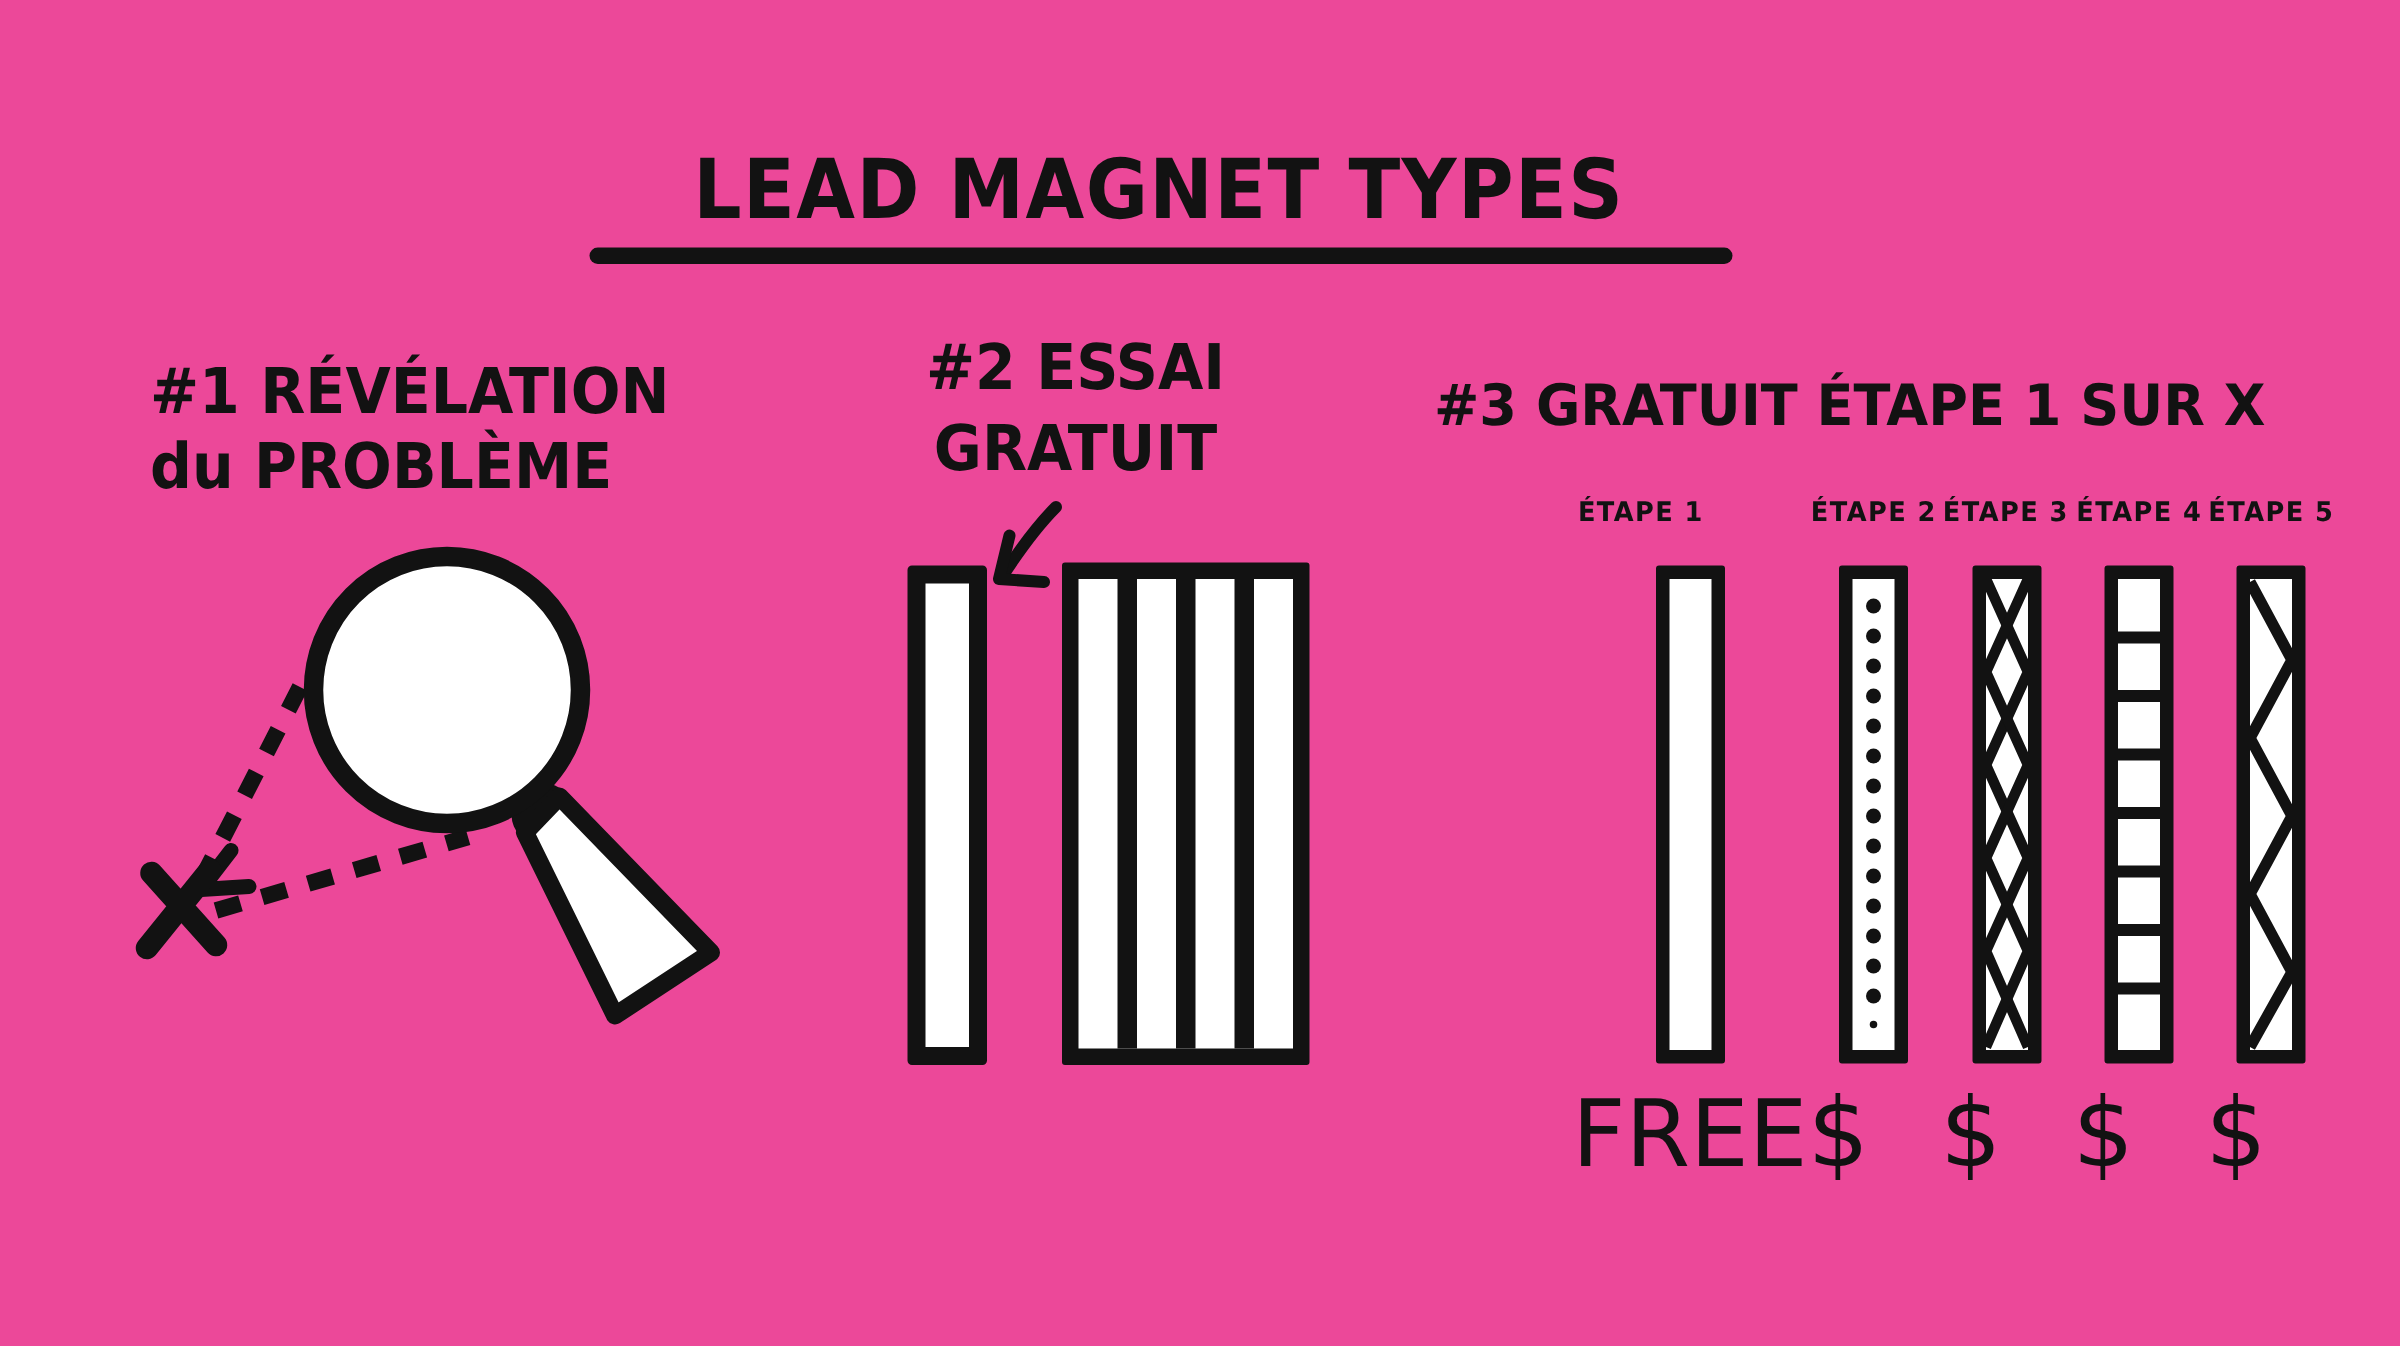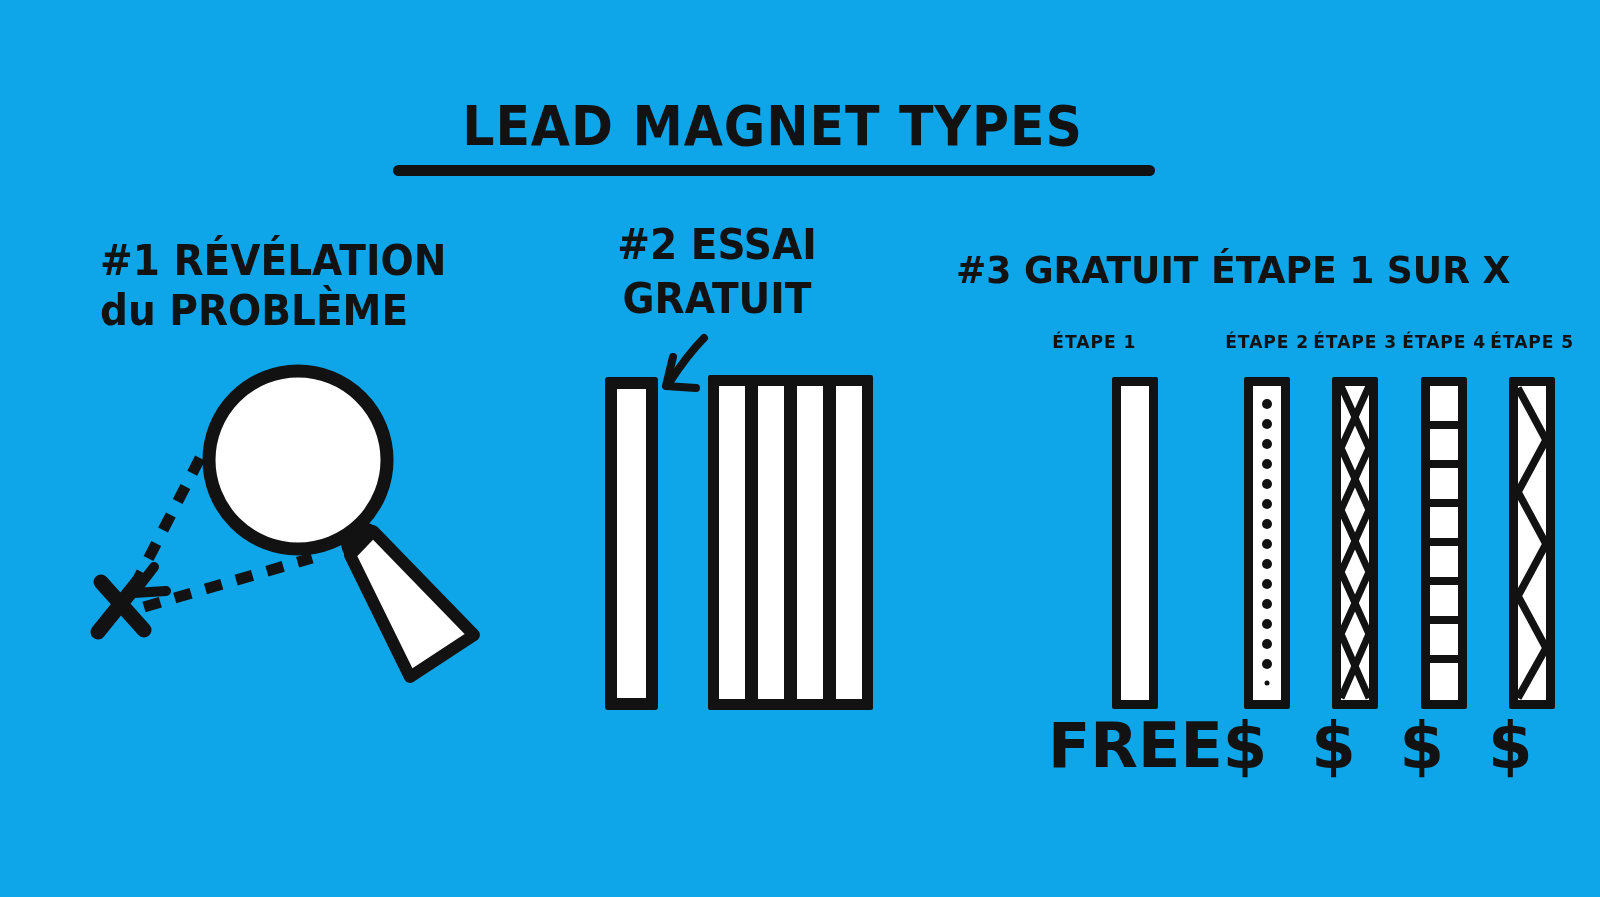--- a/index.html
+++ b/index.html
@@ -1,17 +1,17 @@
 <!DOCTYPE html>
 <html><head>
 <meta charset="utf-8">
 <style>
   html,body{margin:0;padding:0;background:#ffffff;}
   .page{
-    position:relative;width:1600px;height:897px;background:#0ea5e9;overflow:hidden;
+    position:relative;width:1600px;height:897px;background:#ec4899;overflow:hidden;
     font-family:"DejaVu Sans",sans-serif;color:#121212;
   }
   .abs{position:absolute;}
   .hand{font-weight:800;color:#121212;}
   
   .title{
     left:390px;top:94px;width:765px;text-align:center;
     font-size:55px;letter-spacing:1px;transform:scaleX(0.92);transform-origin:center;
     white-space:nowrap;
   }
@@ -50,21 +50,21 @@
   .step-col{flex:1;text-align:left;}
   .step-label{
     font-size:18px;font-weight:800;letter-spacing:1px;height:24px;line-height:24px;
     white-space:nowrap;transform:scaleX(0.95);transform-origin:center;
   }
   .step-bar{
     width:46px;height:332px;border:9px solid #121212;box-sizing:border-box;
     margin:23px auto 0 auto;border-radius:2px;background:#fff;overflow:hidden;
   }
   .step-price{
-    margin-top:0;font-size:62px;font-weight:700;line-height:1.18;white-space:nowrap;
+    margin-top:10px;font-size:62px;font-weight:400;line-height:1.18;white-space:nowrap;
   }
   .step-price.dollar{font-size:64px;}
   svg{display:block;}
 </style>
 </head>
 <body>
 
 <div class="page">
 
   <div class="abs hand title">LEAD MAGNET TYPES</div>

